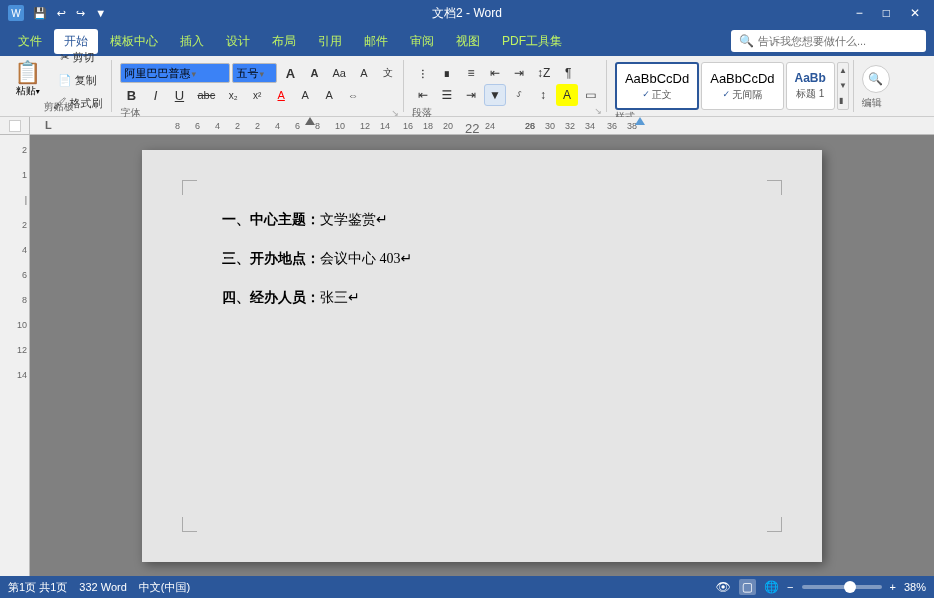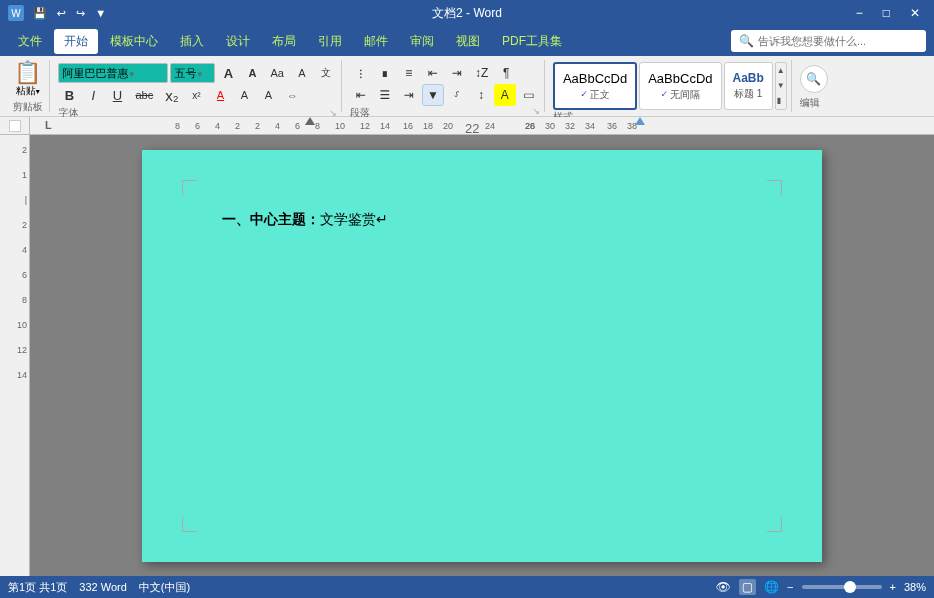--- a/index.html
+++ b/index.html
@@ -102,21 +102,21 @@
     .status-right { margin-left: auto; display: flex; align-items: center; gap: 8px; }
     .zoom-slider { width: 80px; height: 4px; background: rgba(255,255,255,0.4); border-radius: 2px; position: relative; cursor: pointer; }
     .zoom-thumb { position: absolute; top: -4px; left: 60%; width: 12px; height: 12px; background: white; border-radius: 50%; transform: translateX(-50%); }
 
     .dropdown-arrow::after { content: '▾'; font-size: 9px; color: #666; margin-left: 1px; }
 
     .row1 { display: flex; align-items: center; gap: 2px; }
     .row2 { display: flex; align-items: center; gap: 2px; }
 
     .tb-combo {
-      display: flex; align-items: center; border: 1px solid #bbb; background: #14b8a6;
+      display: flex; align-items: center; border: 1px solid #bbb; background: #3b82f6;
       border-radius: 2px; height: 20px; font-size: 11px; padding: 0 3px; cursor: pointer;
     }
 
     .gallery-scroll-btn {
       display: flex; flex-direction: column; cursor: pointer; font-size: 8px; color: #555;
       border: 1px solid #ccc; border-radius: 2px; background: #f0f0f0; padding: 1px;
     }
     .gallery-scroll-btn div { line-height: 1; }
   </style>
 </head>
@@ -163,20 +163,25 @@
 
 <div class="toolbar">
 
   <div style="display:flex; flex-direction:column; align-items:center; padding:0 4px; border-right:1px solid #ccc; height:52px;">
     <div style="display:flex; flex:1; align-items:center; gap:2px;">
 
       <div style="display:flex; flex-direction:column; align-items:center; cursor:pointer; padding:2px 4px; border-radius:3px; height:40px; justify-content:center;">
         <div style="font-size:22px; line-height:1;">📋</div>
         <div style="font-size:10px; display:flex; align-items:center;">粘贴<span style="font-size:8px;">▾</span></div>
       </div>
+      <div style="display:flex; flex-direction:column; gap:2px; justify-content:center; height:40px;">
+        <button class="tb-btn" style="font-size:11px;">✂ 剪切</button>
+        <button class="tb-btn" style="font-size:11px;">📄 复制</button>
+        <button class="tb-btn" style="font-size:11px;">🖌 格式刷</button>
+      </div>
     </div>
     <div style="font-size:10px; color:#666; margin-top:0;">剪贴板</div>
     <div style="font-size:9px; color:#aaa; cursor:pointer;">↘</div>
   </div>
 
   <div style="display:flex; flex-direction:column; padding:2px 4px; border-right:1px solid #ccc; height:52px; justify-content:space-between;">
     <div class="row1">
       <div class="tb-combo" style="width:110px; font-size:11px;">
         <span>阿里巴巴普惠</span>
           <span class="dropdown-arrow"></span>
@@ -189,21 +194,21 @@
       <button class="tb-btn" style="font-size:11px; font-weight:bold;">A</button>
       <button class="tb-btn" style="font-size:11px;">Aa</button>
       <button class="tb-btn" style="font-size:11px;">A</button>
       <button class="tb-btn" style="font-size:10px;">文</button>
     </div>
     <div class="row2">
       <button class="tb-btn" style="font-weight:bold; font-size:13px;">B</button>
       <button class="tb-btn" style="font-style:italic; font-size:13px;">I</button>
       <button class="tb-btn" style="text-decoration:underline; font-size:13px;">U</button>
       <button class="tb-btn" style="text-decoration:line-through; font-size:11px;">abc</button>
-      <button class="tb-btn" style="font-size:15px;">x₂</button>
+      <button class="tb-btn" style="font-size:10px;">x₂</button>
       <button class="tb-btn" style="font-size:10px;">x²</button>
       <button class="tb-btn" style="font-size:11px; text-decoration:underline; color:red;">A</button>
       <button class="tb-btn" style="font-size:11px;">A</button>
       <button class="tb-btn" style="font-size:11px;">A</button>
       <button class="tb-btn" style="font-size:11px;">⇔</button>
     </div>
     <div style="display:flex; align-items:center; justify-content:space-between;">
       <div style="font-size:10px; color:#666;">字体</div>
       <div style="font-size:9px; color:#aaa; cursor:pointer;">↘</div>
     </div>
@@ -327,28 +332,34 @@
         <span style="position:absolute; left:452px; font-size:9px; color:#666; top:4px;">38</span>
 
         <div style="position:absolute; left:130px; top:0; width:0; height:0; border-left:5px solid transparent; border-right:5px solid transparent; border-bottom:8px solid #666;"></div>
         <div style="position:absolute; left:460px; top:0; width:0; height:0; border-left:5px solid transparent; border-right:5px solid transparent; border-bottom:8px solid #5b9bd5;"></div>
 
         <div style="position:absolute; left:-130px; top:2px; font-size:11px; font-weight:bold; color:#666;">L</div>
       </div>
     </div>
 
     <div style="flex:1; background:#808080; overflow:auto; display:flex; justify-content:center; padding:15px 10px;">
-      <div style="background:#5eead4; width:680px; min-height:400px; box-shadow:3px 3px 10px rgba(0,0,0,0.4); padding:55px 80px 55px 80px; position:relative; font-family:'Microsoft YaHei', SimSun, serif;">
+      <div style="background:#e5e5e5; width:680px; min-height:400px; box-shadow:3px 3px 10px rgba(0,0,0,0.4); padding:55px 80px 55px 80px; position:relative; font-family:'Microsoft YaHei', SimSun, serif;">
 
         <div class="corner-tl"></div>
         <div class="corner-tr"></div>
 
         <div class="doc-content">
           <div class="doc-line">
             <strong>一、中心主题：</strong><span>文学鉴赏↵</span>
+          </div>
+          <div class="doc-line">
+            <strong>三、开办地点：</strong><span>会议中心 403↵</span>
+          </div>
+          <div class="doc-line">
+            <strong>四、经办人员：</strong><span>张三↵</span>
           </div>
         </div>
 
         <div class="corner-bl"></div>
         <div class="corner-br"></div>
       </div>
     </div>
   </div>
 </div>
 

